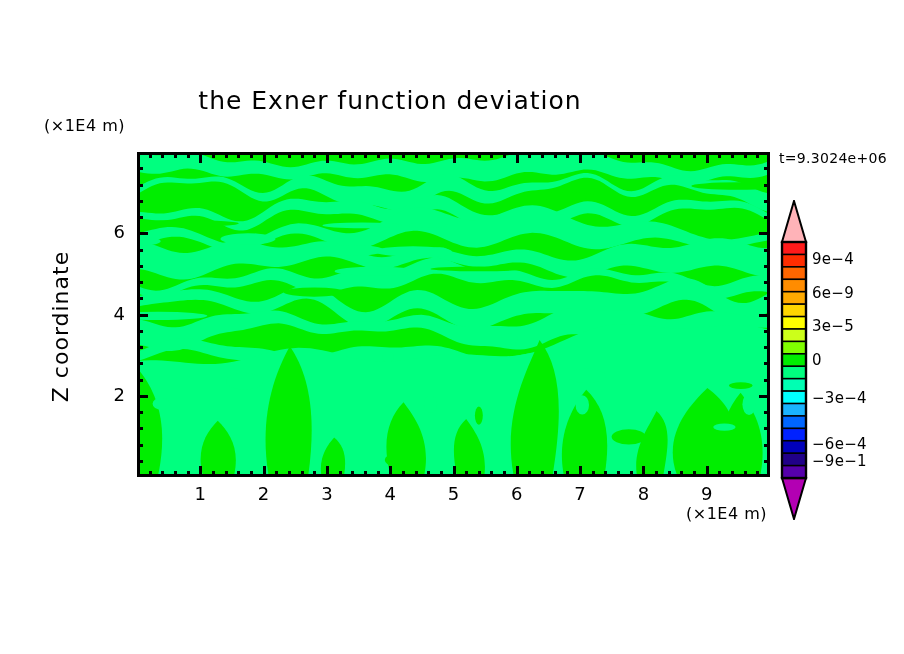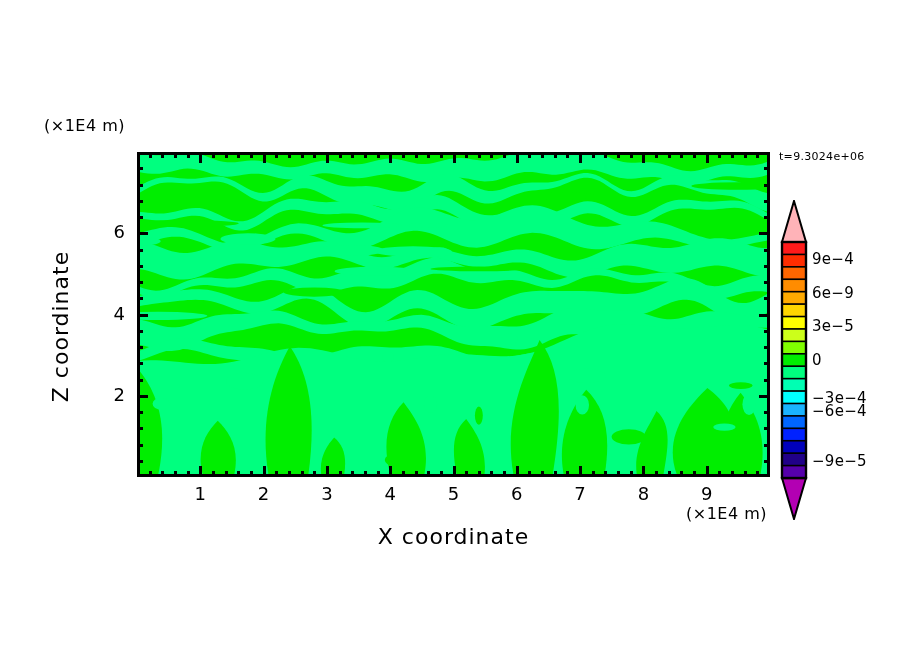--- a/index.html
+++ b/index.html
@@ -59,21 +59,21 @@
     width: 100%;
     height: 100%;
     display: block;
   }
 
   
   #time-stamp {
     position: absolute;
     left: 779px;
     top: 150px;
-    font-size: 11px;
+    font-size: 14px;
     letter-spacing: 0.3px;
     white-space: pre;
   }
 
   
   .tick {
     position: absolute;
     background: #000000;
   }
   .tick-x { width: 3px; }
@@ -136,20 +136,21 @@
     letter-spacing: 0.3px;
     white-space: pre;
     transform: translateY(-50%);
   }
 </style>
 </head>
 <body>
 
 <div id="page">
 
+  <div id="chart-title">the Exner function deviation</div>
 
   <div id="y-unit-label">(×1E4 m)</div>
 
   <div id="plot-frame">
     <svg id="plot-canvas" viewBox="0 0 633 325" preserveAspectRatio="none">
         <rect x="0" y="0" width="633" height="325" fill="#00EE00"></rect>
         <path d="M-8.0,-3.3 L-4.0,-2.8 L0.0,-2.2 L4.0,-1.4 L8.0,-0.7 L12.0,-0.1 L16.0,0.2 L20.0,0.2 L24.0,-0.2 L28.0,-0.7 L32.0,-1.4 L36.0,-2.2 L40.0,-2.8 L44.0,-3.2 L48.0,-3.3 L52.0,-2.9 L56.0,-2.2 L60.0,-1.1 L64.0,0.3 L68.0,1.9 L72.0,3.4 L76.0,4.9 L80.0,6.1 L84.0,7.0 L88.0,7.4 L92.0,7.5 L96.0,7.3 L100.0,6.9 L104.0,6.4 L108.0,5.9 L112.0,5.7 L116.0,5.6 L120.0,5.9 L124.0,6.6 L128.0,7.5 L132.0,8.6 L136.0,9.7 L140.0,10.8 L144.0,11.7 L148.0,12.3 L152.0,12.4 L156.0,12.2 L160.0,11.6 L164.0,10.7 L168.0,9.6 L172.0,8.4 L176.0,7.3 L180.0,6.5 L184.0,5.9 L188.0,5.8 L192.0,5.9 L196.0,6.4 L200.0,7.1 L204.0,7.9 L208.0,8.7 L212.0,9.3 L216.0,9.6 L220.0,9.5 L224.0,9.1 L228.0,8.4 L232.0,7.5 L236.0,6.4 L240.0,5.4 L244.0,4.5 L248.0,3.9 L252.0,3.6 L256.0,3.8 L260.0,4.3 L264.0,5.1 L268.0,6.0 L272.0,7.1 L276.0,8.0 L280.0,8.8 L284.0,9.2 L288.0,9.2 L292.0,8.9 L296.0,8.2 L300.0,7.2 L304.0,6.2 L308.0,5.1 L312.0,4.2 L316.0,3.5 L320.0,3.1 L324.0,3.0 L328.0,3.3 L332.0,3.8 L336.0,4.5 L340.0,5.1 L344.0,5.6 L348.0,5.8 L352.0,5.7 L356.0,5.2 L360.0,4.3 L364.0,3.1 L368.0,1.7 L372.0,0.2 L376.0,-1.2 L380.0,-2.4 L384.0,-3.3 L388.0,-3.8 L392.0,-4.0 L396.0,-3.7 L400.0,-3.2 L404.0,-2.5 L408.0,-1.8 L412.0,-1.1 L416.0,-0.7 L420.0,-0.5 L424.0,-0.7 L428.0,-1.1 L432.0,-1.7 L436.0,-2.5 L440.0,-3.3 L444.0,-3.9 L448.0,-4.2 L452.0,-4.2 L456.0,-3.7 L460.0,-2.8 L464.0,-1.5 L468.0,0.0 L472.0,1.7 L476.0,3.4 L480.0,4.9 L484.0,6.2 L488.0,7.1 L492.0,7.7 L496.0,8.0 L500.0,7.9 L504.0,7.7 L508.0,7.5 L512.0,7.4 L516.0,7.4 L520.0,7.8 L524.0,8.4 L528.0,9.4 L532.0,10.7 L536.0,12.0 L540.0,13.4 L544.0,14.7 L548.0,15.7 L552.0,16.3 L556.0,16.5 L560.0,16.2 L564.0,15.6 L568.0,14.6 L572.0,13.4 L576.0,12.2 L580.0,11.1 L584.0,10.2 L588.0,9.5 L592.0,9.2 L596.0,9.2 L600.0,9.5 L604.0,9.9 L608.0,10.3 L612.0,10.6 L616.0,10.6 L620.0,10.4 L624.0,9.8 L628.0,8.8 L632.0,7.5 L636.0,6.0 L640.0,4.5 L640.0,18.0 L636.0,19.4 L632.0,20.7 L628.0,21.9 L624.0,22.7 L620.0,23.2 L616.0,23.4 L612.0,23.2 L608.0,22.9 L604.0,22.4 L600.0,22.0 L596.0,21.7 L592.0,21.7 L588.0,22.0 L584.0,22.7 L580.0,23.7 L576.0,24.9 L572.0,26.1 L568.0,27.4 L564.0,28.5 L560.0,29.2 L556.0,29.6 L552.0,29.5 L548.0,29.1 L544.0,28.2 L540.0,27.1 L536.0,25.9 L532.0,24.8 L528.0,23.7 L524.0,23.0 L520.0,22.5 L516.0,22.4 L512.0,22.6 L508.0,22.9 L504.0,23.4 L500.0,23.9 L496.0,24.1 L492.0,24.2 L488.0,23.8 L484.0,23.1 L480.0,22.1 L476.0,20.8 L472.0,19.4 L468.0,18.0 L464.0,16.7 L460.0,15.6 L456.0,15.0 L452.0,14.7 L448.0,14.9 L444.0,15.5 L440.0,16.3 L436.0,17.3 L432.0,18.2 L428.0,19.1 L424.0,19.7 L420.0,20.0 L416.0,20.0 L412.0,19.6 L408.0,19.1 L404.0,18.5 L400.0,17.9 L396.0,17.4 L392.0,17.3 L388.0,17.4 L384.0,18.0 L380.0,18.9 L376.0,20.2 L372.0,21.6 L368.0,23.1 L364.0,24.4 L360.0,25.6 L356.0,26.4 L352.0,26.8 L348.0,26.9 L344.0,26.5 L340.0,25.9 L336.0,25.1 L332.0,24.3 L328.0,23.7 L324.0,23.2 L320.0,23.1 L316.0,23.3 L312.0,23.8 L308.0,24.5 L304.0,25.4 L300.0,26.2 L296.0,26.9 L292.0,27.4 L288.0,27.5 L284.0,27.2 L280.0,26.5 L276.0,25.5 L272.0,24.3 L268.0,23.0 L264.0,21.8 L260.0,20.7 L256.0,20.0 L252.0,19.6 L248.0,19.6 L244.0,20.0 L240.0,20.6 L236.0,21.4 L232.0,22.2 L228.0,23.0 L224.0,23.5 L220.0,23.7 L216.0,23.5 L212.0,23.0 L208.0,22.3 L204.0,21.3 L200.0,20.4 L196.0,19.6 L192.0,18.9 L188.0,18.6 L184.0,18.7 L180.0,19.2 L176.0,20.0 L172.0,21.0 L168.0,22.1 L164.0,23.2 L160.0,24.1 L156.0,24.7 L152.0,25.0 L148.0,24.8 L144.0,24.3 L140.0,23.5 L136.0,22.4 L132.0,21.4 L128.0,20.4 L124.0,19.6 L120.0,19.1 L116.0,19.0 L112.0,19.1 L108.0,19.6 L104.0,20.2 L100.0,20.9 L96.0,21.5 L92.0,22.0 L88.0,22.1 L84.0,21.8 L80.0,21.2 L76.0,20.2 L72.0,19.0 L68.0,17.7 L64.0,16.4 L60.0,15.2 L56.0,14.4 L52.0,13.9 L48.0,13.8 L44.0,14.1 L40.0,14.8 L36.0,15.7 L32.0,16.7 L28.0,17.6 L24.0,18.4 L20.0,19.0 L16.0,19.2 L12.0,19.1 L8.0,18.8 L4.0,18.3 L0.0,17.7 L-4.0,17.2 L-8.0,17.0 Z" fill="#00FF7F"></path>
         <path d="M-8.0,34.5 L-4.0,32.9 L0.0,31.0 L4.0,29.0 L8.0,27.0 L12.0,25.4 L16.0,24.0 L20.0,23.1 L24.0,22.6 L28.0,22.5 L32.0,22.7 L36.0,23.1 L40.0,23.6 L44.0,24.0 L48.0,24.2 L52.0,24.3 L56.0,24.1 L60.0,23.7 L64.0,23.1 L68.0,22.6 L72.0,22.1 L76.0,21.9 L80.0,22.0 L84.0,22.5 L88.0,23.6 L92.0,25.1 L96.0,27.0 L100.0,29.2 L104.0,31.5 L108.0,33.8 L112.0,35.8 L116.0,37.4 L120.0,38.4 L124.0,38.7 L128.0,38.3 L132.0,37.2 L136.0,35.4 L140.0,33.2 L144.0,30.7 L148.0,28.1 L152.0,25.7 L156.0,23.6 L160.0,21.9 L164.0,20.9 L168.0,20.5 L172.0,20.8 L176.0,21.6 L180.0,22.9 L184.0,24.5 L188.0,26.2 L192.0,27.8 L196.0,29.3 L200.0,30.5 L204.0,31.4 L208.0,31.9 L212.0,32.1 L216.0,32.1 L220.0,31.9 L224.0,31.8 L228.0,31.7 L232.0,31.9 L236.0,32.3 L240.0,32.9 L244.0,33.8 L248.0,34.8 L252.0,35.8 L256.0,36.7 L260.0,37.3 L264.0,37.5 L268.0,37.2 L272.0,36.3 L276.0,34.9 L280.0,33.0 L284.0,30.7 L288.0,28.2 L292.0,25.7 L296.0,23.4 L300.0,21.5 L304.0,20.1 L308.0,19.4 L312.0,19.4 L316.0,20.2 L320.0,21.6 L324.0,23.6 L328.0,25.9 L332.0,28.4 L336.0,30.8 L340.0,33.0 L344.0,34.7 L348.0,36.0 L352.0,36.6 L356.0,36.7 L360.0,36.2 L364.0,35.3 L368.0,34.1 L372.0,32.7 L376.0,31.4 L380.0,30.2 L384.0,29.3 L388.0,28.6 L392.0,28.2 L396.0,28.1 L400.0,28.1 L404.0,28.1 L408.0,28.1 L412.0,27.9 L416.0,27.5 L420.0,26.7 L424.0,25.6 L428.0,24.3 L432.0,22.9 L436.0,21.4 L440.0,20.1 L444.0,19.0 L448.0,18.4 L452.0,18.4 L456.0,19.0 L460.0,20.1 L464.0,21.9 L468.0,24.1 L472.0,26.6 L476.0,29.3 L480.0,31.7 L484.0,33.9 L488.0,35.6 L492.0,36.6 L496.0,36.9 L500.0,36.5 L504.0,35.4 L508.0,33.8 L512.0,31.7 L516.0,29.4 L520.0,27.1 L524.0,24.9 L528.0,23.1 L532.0,21.8 L536.0,20.9 L540.0,20.6 L544.0,20.8 L548.0,21.3 L552.0,22.1 L556.0,23.1 L560.0,24.0 L564.0,24.8 L568.0,25.4 L572.0,25.7 L576.0,25.8 L580.0,25.8 L584.0,25.6 L588.0,25.5 L592.0,25.5 L596.0,25.8 L600.0,26.4 L604.0,27.4 L608.0,28.8 L612.0,30.4 L616.0,32.3 L620.0,34.2 L624.0,36.0 L628.0,37.5 L632.0,38.5 L636.0,39.0 L640.0,38.8 L640.0,58.0 L636.0,58.0 L632.0,57.4 L628.0,56.1 L624.0,54.3 L620.0,52.3 L616.0,50.1 L612.0,47.9 L608.0,45.9 L604.0,44.2 L600.0,42.8 L596.0,41.8 L592.0,41.2 L588.0,40.7 L584.0,40.4 L580.0,40.1 L576.0,39.7 L572.0,39.2 L568.0,38.4 L564.0,37.3 L560.0,36.0 L556.0,34.7 L552.0,33.3 L548.0,32.0 L544.0,31.0 L540.0,30.4 L536.0,30.3 L532.0,30.7 L528.0,31.7 L524.0,33.1 L520.0,34.8 L516.0,36.8 L512.0,38.7 L508.0,40.5 L504.0,41.8 L500.0,42.7 L496.0,42.8 L492.0,42.3 L488.0,41.0 L484.0,39.2 L480.0,36.8 L476.0,34.2 L472.0,31.5 L468.0,28.9 L464.0,26.6 L460.0,24.9 L456.0,23.7 L452.0,23.2 L448.0,23.3 L444.0,24.0 L440.0,25.1 L436.0,26.6 L432.0,28.3 L428.0,29.9 L424.0,31.5 L420.0,32.8 L416.0,33.8 L412.0,34.6 L408.0,35.1 L404.0,35.5 L400.0,35.8 L396.0,36.1 L392.0,36.7 L388.0,37.5 L384.0,38.6 L380.0,40.0 L376.0,41.6 L372.0,43.4 L368.0,45.2 L364.0,46.8 L360.0,48.2 L356.0,49.1 L352.0,49.5 L348.0,49.3 L344.0,48.6 L340.0,47.3 L336.0,45.5 L332.0,43.5 L328.0,41.5 L324.0,39.5 L320.0,38.0 L316.0,36.9 L312.0,36.5 L308.0,36.8 L304.0,37.8 L300.0,39.5 L296.0,41.7 L292.0,44.3 L288.0,47.0 L284.0,49.7 L280.0,52.1 L276.0,54.2 L272.0,55.7 L268.0,56.7 L264.0,57.0 L260.0,56.9 L256.0,56.3 L252.0,55.4 L248.0,54.3 L244.0,53.2 L240.0,52.3 L236.0,51.5 L232.0,50.9 L228.0,50.6 L224.0,50.4 L220.0,50.3 L216.0,50.2 L212.0,49.9 L208.0,49.4 L204.0,48.5 L200.0,47.3 L196.0,45.8 L192.0,43.9 L188.0,41.8 L184.0,39.7 L180.0,37.7 L176.0,36.0 L172.0,34.7 L168.0,34.0 L164.0,33.9 L160.0,34.5 L156.0,35.7 L152.0,37.3 L148.0,39.3 L144.0,41.5 L140.0,43.5 L136.0,45.3 L132.0,46.6 L128.0,47.3 L124.0,47.3 L120.0,46.5 L116.0,45.2 L112.0,43.2 L108.0,40.8 L104.0,38.2 L100.0,35.6 L96.0,33.1 L92.0,31.0 L88.0,29.2 L84.0,28.0 L80.0,27.2 L76.0,27.0 L72.0,27.1 L68.0,27.4 L64.0,27.9 L60.0,28.4 L56.0,28.8 L52.0,29.0 L48.0,29.0 L44.0,28.8 L40.0,28.5 L36.0,28.2 L32.0,27.9 L28.0,27.9 L24.0,28.2 L20.0,28.9 L16.0,30.1 L12.0,31.7 L8.0,33.7 L4.0,35.9 L0.0,38.3 L-4.0,40.5 L-8.0,42.5 Z" fill="#00FF7F"></path>
         <path d="M-8.0,57.8 L-4.0,57.8 L0.0,58.0 L4.0,58.4 L8.0,58.8 L12.0,59.2 L16.0,59.5 L20.0,59.6 L24.0,59.5 L28.0,59.0 L32.0,58.4 L36.0,57.5 L40.0,56.5 L44.0,55.6 L48.0,54.8 L52.0,54.2 L56.0,53.9 L60.0,54.1 L64.0,54.7 L68.0,55.8 L72.0,57.2 L76.0,59.0 L80.0,60.9 L84.0,62.8 L88.0,64.6 L92.0,66.1 L96.0,67.2 L100.0,67.6 L104.0,67.5 L108.0,66.7 L112.0,65.3 L116.0,63.3 L120.0,60.9 L124.0,58.3 L128.0,55.5 L132.0,52.8 L136.0,50.3 L140.0,48.2 L144.0,46.5 L148.0,45.3 L152.0,44.7 L156.0,44.5 L160.0,44.7 L164.0,45.2 L168.0,45.8 L172.0,46.5 L176.0,47.2 L180.0,47.7 L184.0,48.0 L188.0,48.1 L192.0,48.0 L196.0,47.7 L200.0,47.3 L204.0,46.9 L208.0,46.6 L212.0,46.5 L216.0,46.6 L220.0,47.1 L224.0,47.8 L228.0,48.8 L232.0,50.0 L236.0,51.4 L240.0,52.7 L244.0,53.9 L248.0,54.8 L252.0,55.3 L256.0,55.3 L260.0,54.9 L264.0,53.9 L268.0,52.5 L272.0,50.8 L276.0,48.8 L280.0,46.7 L284.0,44.7 L288.0,43.0 L292.0,41.7 L296.0,40.9 L300.0,40.7 L304.0,41.2 L308.0,42.3 L312.0,43.9 L316.0,46.0 L320.0,48.3 L324.0,50.9 L328.0,53.3 L332.0,55.6 L336.0,57.6 L340.0,59.2 L344.0,60.4 L348.0,61.1 L352.0,61.3 L356.0,61.3 L360.0,60.9 L364.0,60.4 L368.0,59.9 L372.0,59.4 L376.0,59.0 L380.0,58.9 L384.0,58.9 L388.0,59.1 L392.0,59.4 L396.0,59.8 L400.0,60.1 L404.0,60.2 L408.0,60.1 L412.0,59.7 L416.0,59.0 L420.0,57.9 L424.0,56.4 L428.0,54.8 L432.0,53.0 L436.0,51.3 L440.0,49.7 L444.0,48.4 L448.0,47.5 L452.0,47.1 L456.0,47.3 L460.0,48.1 L464.0,49.3 L468.0,51.0 L472.0,53.0 L476.0,55.1 L480.0,57.2 L484.0,59.1 L488.0,60.6 L492.0,61.7 L496.0,62.2 L500.0,62.1 L504.0,61.4 L508.0,60.1 L512.0,58.5 L516.0,56.5 L520.0,54.4 L524.0,52.2 L528.0,50.2 L532.0,48.5 L536.0,47.2 L540.0,46.2 L544.0,45.6 L548.0,45.5 L552.0,45.6 L556.0,45.9 L560.0,46.4 L564.0,46.9 L568.0,47.3 L572.0,47.5 L576.0,47.6 L580.0,47.5 L584.0,47.2 L588.0,46.9 L592.0,46.6 L596.0,46.4 L600.0,46.4 L604.0,46.7 L608.0,47.4 L612.0,48.4 L616.0,49.9 L620.0,51.7 L624.0,53.8 L628.0,56.1 L632.0,58.3 L636.0,60.4 L640.0,62.2 L640.0,68.7 L636.0,67.0 L632.0,65.0 L628.0,62.8 L624.0,60.7 L620.0,58.7 L616.0,56.9 L612.0,55.6 L608.0,54.6 L604.0,54.0 L600.0,53.8 L596.0,53.9 L592.0,54.2 L588.0,54.7 L584.0,55.1 L580.0,55.5 L576.0,55.7 L572.0,55.7 L568.0,55.6 L564.0,55.3 L560.0,55.0 L556.0,54.6 L552.0,54.4 L548.0,54.4 L544.0,54.8 L540.0,55.4 L536.0,56.6 L532.0,58.1 L528.0,59.9 L524.0,62.0 L520.0,64.3 L516.0,66.6 L512.0,68.7 L508.0,70.5 L504.0,71.9 L500.0,72.7 L496.0,73.0 L492.0,72.6 L488.0,71.7 L484.0,70.3 L480.0,68.5 L476.0,66.6 L472.0,64.6 L468.0,62.8 L464.0,61.2 L460.0,60.1 L456.0,59.5 L452.0,59.4 L448.0,59.9 L444.0,60.9 L440.0,62.3 L436.0,64.0 L432.0,65.9 L428.0,67.8 L424.0,69.5 L420.0,71.0 L416.0,72.3 L412.0,73.1 L408.0,73.6 L404.0,73.8 L400.0,73.8 L396.0,73.5 L392.0,73.3 L388.0,73.0 L384.0,72.9 L380.0,72.9 L376.0,73.2 L372.0,73.6 L368.0,74.1 L364.0,74.7 L360.0,75.3 L356.0,75.7 L352.0,75.8 L348.0,75.6 L344.0,74.9 L340.0,73.8 L336.0,72.2 L332.0,70.2 L328.0,67.9 L324.0,65.5 L320.0,63.0 L316.0,60.6 L312.0,58.5 L308.0,56.9 L304.0,55.8 L300.0,55.3 L296.0,55.4 L292.0,56.2 L288.0,57.5 L284.0,59.1 L280.0,61.1 L276.0,63.1 L272.0,65.0 L268.0,66.8 L264.0,68.1 L260.0,69.0 L256.0,69.4 L252.0,69.2 L248.0,68.7 L244.0,67.7 L240.0,66.4 L236.0,65.0 L232.0,63.6 L228.0,62.3 L224.0,61.2 L220.0,60.3 L216.0,59.8 L212.0,59.5 L208.0,59.5 L204.0,59.7 L200.0,60.0 L196.0,60.2 L192.0,60.4 L188.0,60.4 L184.0,60.2 L180.0,59.8 L176.0,59.2 L172.0,58.4 L168.0,57.5 L164.0,56.7 L160.0,56.1 L156.0,55.8 L152.0,55.8 L148.0,56.4 L144.0,57.4 L140.0,58.9 L136.0,60.9 L132.0,63.3 L128.0,65.8 L124.0,68.4 L120.0,71.0 L116.0,73.2 L112.0,75.0 L108.0,76.3 L104.0,77.0 L100.0,77.0 L96.0,76.4 L92.0,75.2 L88.0,73.6 L84.0,71.6 L80.0,69.6 L76.0,67.5 L72.0,65.6 L68.0,64.1 L64.0,62.9 L60.0,62.1 L56.0,61.8 L52.0,62.0 L48.0,62.5 L44.0,63.2 L40.0,64.0 L36.0,64.9 L32.0,65.6 L28.0,66.2 L24.0,66.5 L20.0,66.6 L16.0,66.4 L12.0,66.1 L8.0,65.6 L4.0,65.1 L0.0,64.6 L-4.0,64.4 L-8.0,64.3 Z" fill="#00FF7F"></path>
         <path d="M-8.0,80.8 L-4.0,80.1 L0.0,79.2 L4.0,78.3 L8.0,77.2 L12.0,76.2 L16.0,75.3 L20.0,74.5 L24.0,73.8 L28.0,73.4 L32.0,73.3 L36.0,73.5 L40.0,74.0 L44.0,74.7 L48.0,75.8 L52.0,77.1 L56.0,78.6 L60.0,80.2 L64.0,81.9 L68.0,83.7 L72.0,85.4 L76.0,86.9 L80.0,88.3 L84.0,89.5 L88.0,90.3 L92.0,90.8 L96.0,90.9 L100.0,90.7 L104.0,90.0 L108.0,89.1 L112.0,87.8 L116.0,86.2 L120.0,84.4 L124.0,82.4 L128.0,80.4 L132.0,78.4 L136.0,76.4 L140.0,74.6 L144.0,73.0 L148.0,71.7 L152.0,70.6 L156.0,70.0 L160.0,69.6 L164.0,69.7 L168.0,70.0 L172.0,70.7 L176.0,71.6 L180.0,72.7 L184.0,73.9 L188.0,75.2 L192.0,76.4 L196.0,77.6 L200.0,78.5 L204.0,79.3 L208.0,79.7 L212.0,79.8 L216.0,79.5 L220.0,78.8 L224.0,77.8 L228.0,76.4 L232.0,74.7 L236.0,72.7 L240.0,70.6 L244.0,68.2 L248.0,65.9 L252.0,63.5 L256.0,61.3 L260.0,59.2 L264.0,57.4 L268.0,55.9 L272.0,54.7 L276.0,53.9 L280.0,53.5 L284.0,53.5 L288.0,53.8 L292.0,54.5 L296.0,55.5 L300.0,56.7 L304.0,58.1 L308.0,59.5 L312.0,61.0 L316.0,62.4 L320.0,63.7 L324.0,64.8 L328.0,65.6 L332.0,66.2 L336.0,66.4 L340.0,66.3 L344.0,65.8 L348.0,65.0 L352.0,64.0 L356.0,62.7 L360.0,61.3 L364.0,59.7 L368.0,58.1 L372.0,56.5 L376.0,55.0 L380.0,53.7 L384.0,52.6 L388.0,51.8 L392.0,51.4 L396.0,51.2 L400.0,51.5 L404.0,52.0 L408.0,53.0 L412.0,54.2 L416.0,55.7 L420.0,57.4 L424.0,59.3 L428.0,61.2 L432.0,63.2 L436.0,65.1 L440.0,66.9 L444.0,68.6 L448.0,70.1 L452.0,71.3 L456.0,72.2 L460.0,72.8 L464.0,73.2 L468.0,73.2 L472.0,73.0 L476.0,72.7 L480.0,72.1 L484.0,71.4 L488.0,70.6 L492.0,69.8 L496.0,69.1 L500.0,68.5 L504.0,68.0 L508.0,67.6 L512.0,67.5 L516.0,67.7 L520.0,68.1 L524.0,68.7 L528.0,69.5 L532.0,70.6 L536.0,71.9 L540.0,73.3 L544.0,74.8 L548.0,76.4 L552.0,78.0 L556.0,79.6 L560.0,81.1 L564.0,82.4 L568.0,83.6 L572.0,84.7 L576.0,85.5 L580.0,86.0 L584.0,86.4 L588.0,86.5 L592.0,86.4 L596.0,86.1 L600.0,85.6 L604.0,85.0 L608.0,84.3 L612.0,83.6 L616.0,82.7 L620.0,81.9 L624.0,81.1 L628.0,80.4 L632.0,79.8 L636.0,79.2 L640.0,78.8 L640.0,86.3 L636.0,86.7 L632.0,87.3 L628.0,88.0 L624.0,88.8 L620.0,89.7 L616.0,90.6 L612.0,91.6 L608.0,92.5 L604.0,93.4 L600.0,94.2 L596.0,94.9 L592.0,95.4 L588.0,95.8 L584.0,96.0 L580.0,95.9 L576.0,95.7 L572.0,95.2 L568.0,94.5 L564.0,93.7 L560.0,92.7 L556.0,91.6 L552.0,90.5 L548.0,89.3 L544.0,88.1 L540.0,87.1 L536.0,86.1 L532.0,85.3 L528.0,84.7 L524.0,84.3 L520.0,84.1 L516.0,84.2 L512.0,84.6 L508.0,85.1 L504.0,86.0 L500.0,86.9 L496.0,88.1 L492.0,89.3 L488.0,90.6 L484.0,91.8 L480.0,93.0 L476.0,94.0 L472.0,94.9 L468.0,95.5 L464.0,95.9 L460.0,96.0 L456.0,95.7 L452.0,95.2 L448.0,94.4 L444.0,93.4 L440.0,92.1 L436.0,90.6 L432.0,89.0 L428.0,87.4 L424.0,85.7 L420.0,84.1 L416.0,82.7 L412.0,81.5 L408.0,80.5 L404.0,79.7 L400.0,79.4 L396.0,79.3 L392.0,79.6 L388.0,80.2 L384.0,81.1 L380.0,82.2 L376.0,83.6 L372.0,85.1 L368.0,86.7 L364.0,88.3 L360.0,89.9 L356.0,91.3 L352.0,92.5 L348.0,93.4 L344.0,94.1 L340.0,94.4 L336.0,94.3 L332.0,93.9 L328.0,93.2 L324.0,92.2 L320.0,90.8 L316.0,89.3 L312.0,87.6 L308.0,85.8 L304.0,84.0 L300.0,82.3 L296.0,80.8 L292.0,79.4 L288.0,78.4 L284.0,77.6 L280.0,77.2 L276.0,77.2 L272.0,77.6 L268.0,78.3 L264.0,79.4 L260.0,80.7 L256.0,82.4 L252.0,84.1 L248.0,86.0 L244.0,87.9 L240.0,89.7 L236.0,91.4 L232.0,92.9 L228.0,94.1 L224.0,95.0 L220.0,95.6 L216.0,95.7 L212.0,95.5 L208.0,95.0 L204.0,94.1 L200.0,92.9 L196.0,91.5 L192.0,89.9 L188.0,88.2 L184.0,86.5 L180.0,84.9 L176.0,83.4 L172.0,82.1 L168.0,81.0 L164.0,80.3 L160.0,80.0 L156.0,80.0 L152.0,80.3 L148.0,81.1 L144.0,82.1 L140.0,83.5 L136.0,85.1 L132.0,86.8 L128.0,88.6 L124.0,90.5 L120.0,92.3 L116.0,94.0 L112.0,95.4 L108.0,96.6 L104.0,97.6 L100.0,98.1 L96.0,98.4 L92.0,98.2 L88.0,97.8 L84.0,97.0 L80.0,95.9 L76.0,94.6 L72.0,93.2 L68.0,91.6 L64.0,90.0 L60.0,88.5 L56.0,87.0 L52.0,85.8 L48.0,84.7 L44.0,83.9 L40.0,83.4 L36.0,83.3 L32.0,83.4 L28.0,83.9 L24.0,84.6 L20.0,85.6 L16.0,86.8 L12.0,88.1 L8.0,89.5 L4.0,91.0 L0.0,92.4 L-4.0,93.7 L-8.0,94.9 Z" fill="#00FF7F"></path>
@@ -349,21 +350,20 @@
       <div class="tick tick-y" style="left: 137px; top: 216px; width: 6px;"></div>
       <div class="tick tick-y" style="left: 764px; top: 216px; width: 6px;"></div>
       <div class="tick tick-y" style="left: 137px; top: 199.75px; width: 6px;"></div>
       <div class="tick tick-y" style="left: 764px; top: 199.75px; width: 6px;"></div>
       <div class="tick tick-y" style="left: 137px; top: 183.5px; width: 6px;"></div>
       <div class="tick tick-y" style="left: 764px; top: 183.5px; width: 6px;"></div>
       <div class="tick tick-y" style="left: 137px; top: 167.25px; width: 6px;"></div>
       <div class="tick tick-y" style="left: 764px; top: 167.25px; width: 6px;"></div>
     </div>
 
-  <div id="x-axis-title">X coordinate</div>
   <div id="x-unit-label">(×1E4 m)</div>
   <div id="y-axis-title">Z coordinate</div>
 
   <div id="colorbar">
       <svg width="50" height="320">
         <path d="M24,1 L36,42 L12,42 Z" fill="#FFB3B8" stroke="#000" stroke-width="2"></path>
         <path d="M24,319 L12,278 L36,278 Z" fill="#B300B3" stroke="#000" stroke-width="2"></path>
         <rect x="12" y="42.00" width="24" height="12.82" fill="#FF1A1A" stroke="#000" stroke-width="1.6"></rect>
         <rect x="12" y="54.42" width="24" height="12.82" fill="#FF2D00" stroke="#000" stroke-width="1.6"></rect>
         <rect x="12" y="66.84" width="24" height="12.82" fill="#FF6600" stroke="#000" stroke-width="1.6"></rect>
@@ -385,17 +385,17 @@
         <rect x="12" y="265.58" width="24" height="12.82" fill="#5500AA" stroke="#000" stroke-width="1.6"></rect>
         <rect x="12" y="42" width="24" height="236" fill="none" stroke="#000" stroke-width="2.4"></rect>
       </svg>
     </div>
   <div id="colorbar-labels">
       <div class="cbar-label" style="top: 258.9px;">9e−4</div>
       <div class="cbar-label" style="top: 292.6px;">6e−9</div>
       <div class="cbar-label" style="top: 326.3px;">3e−5</div>
       <div class="cbar-label" style="top: 360px;">0</div>
       <div class="cbar-label" style="top: 398px;">−3e−4</div>
-      <div class="cbar-label" style="top: 411px;">−6e−4</div>
-      <div class="cbar-label" style="top: 461.1px;">−9e−5</div>
+      <div class="cbar-label" style="top: 444px;">−6e−4</div>
+      <div class="cbar-label" style="top: 461.1px;">−9e−1</div>
     </div>
 
 </div>
 
 </body></html>

